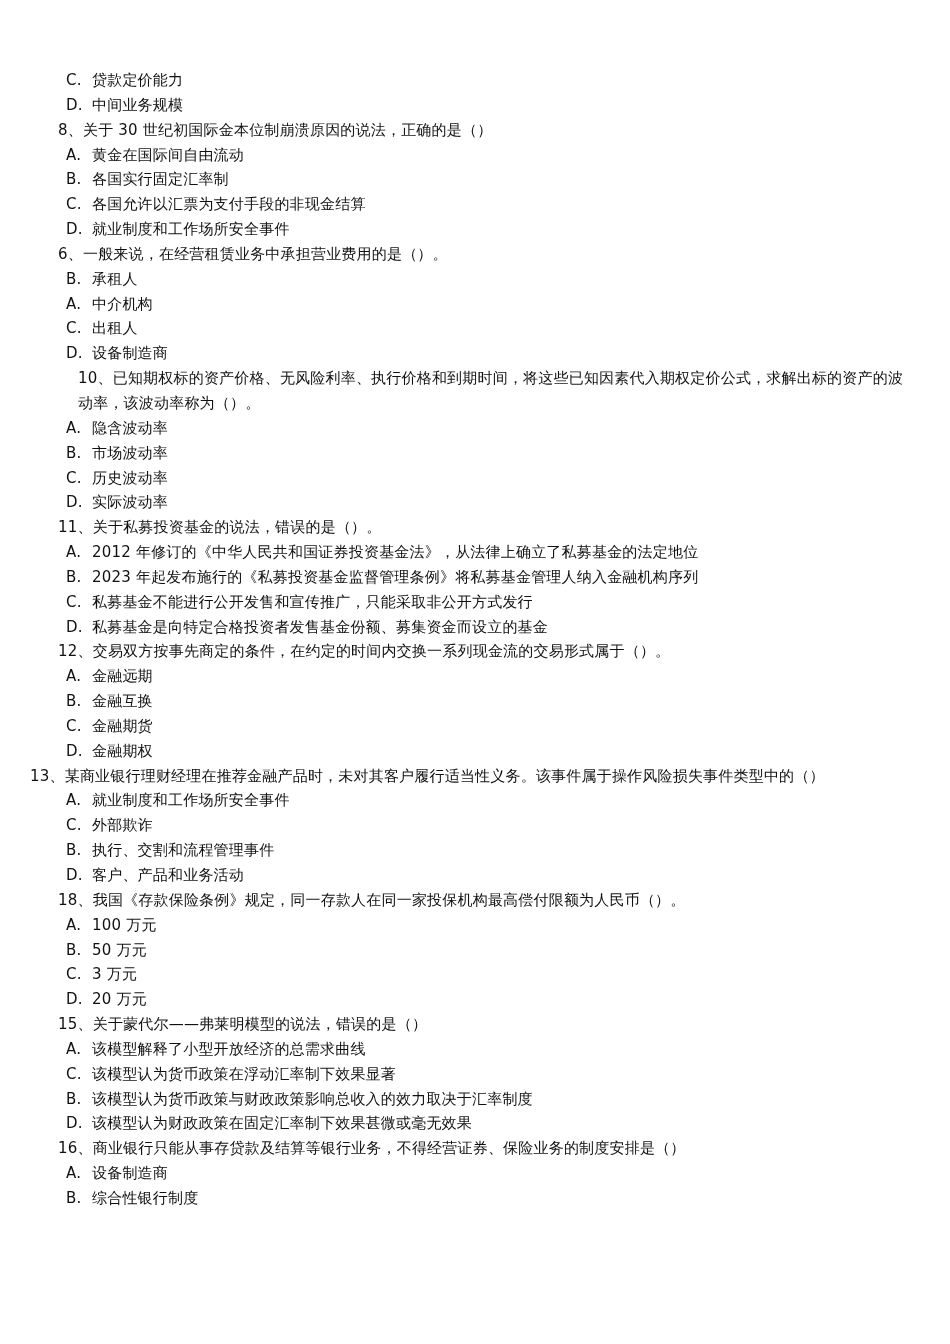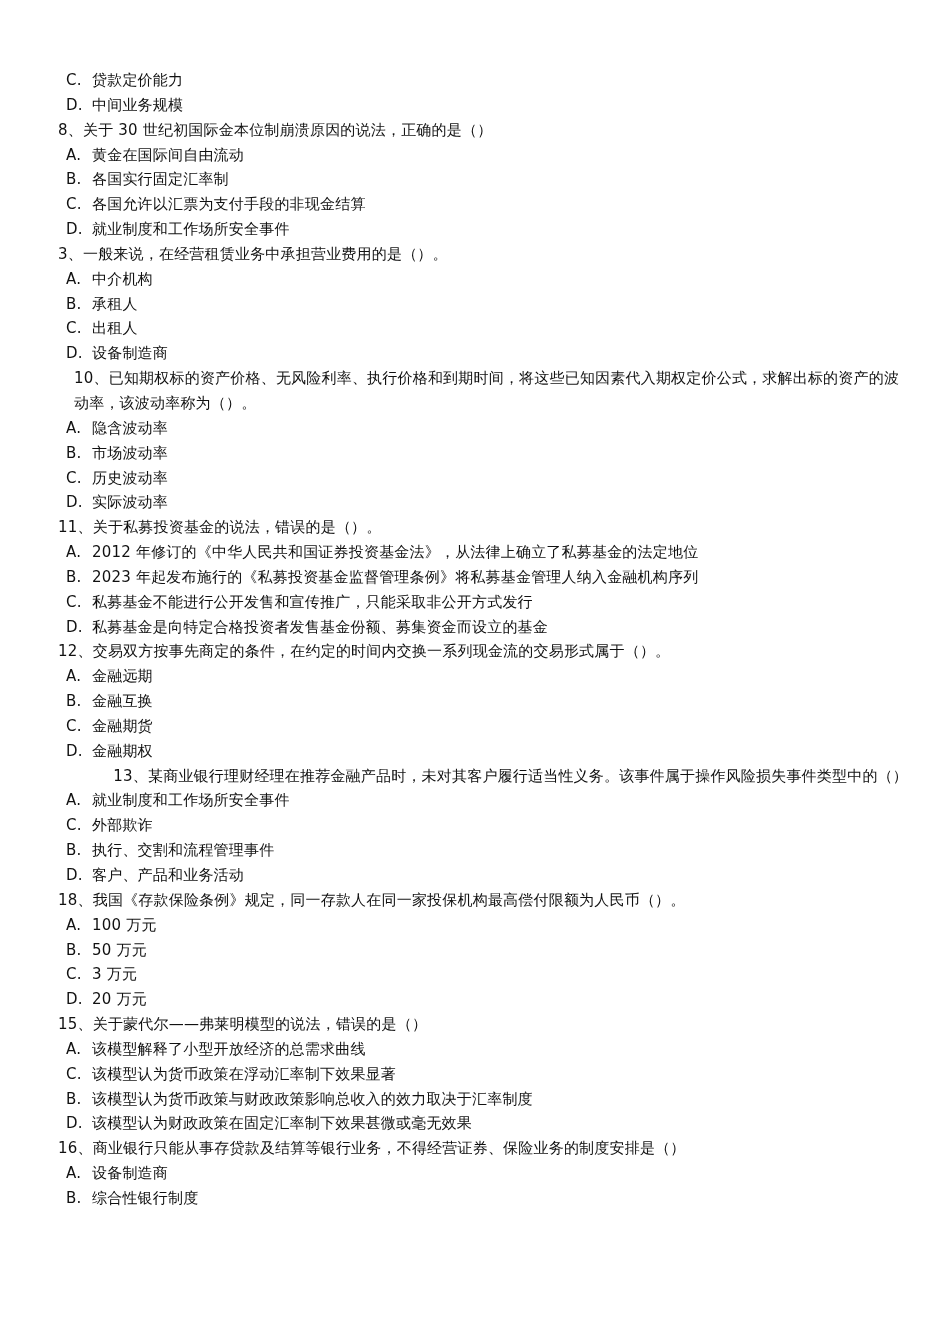--- a/index.html
+++ b/index.html
@@ -30,45 +30,45 @@
 
   <div class="line opt"><span class="lbl">C.</span><span>贷款定价能力</span></div>
   <div class="line opt"><span class="lbl">D.</span><span>中间业务规模</span></div>
 
   <div class="line q">8、关于 30 世纪初国际金本位制崩溃原因的说法，正确的是（）</div>
   <div class="line opt"><span class="lbl">A.</span><span>黄金在国际间自由流动</span></div>
   <div class="line opt"><span class="lbl">B.</span><span>各国实行固定汇率制</span></div>
   <div class="line opt"><span class="lbl">C.</span><span>各国允许以汇票为支付手段的非现金结算</span></div>
   <div class="line opt"><span class="lbl">D.</span><span>就业制度和工作场所安全事件</span></div>
 
-  <div class="line q">3、一般来说，在经营租赁业务中承担营业费用的是（）。</div>
+  <div class="line q">6、一般来说，在经营租赁业务中承担营业费用的是（）。</div>
+  <div class="line opt"><span class="lbl">B.</span><span>承租人</span></div>
   <div class="line opt"><span class="lbl">A.</span><span>中介机构</span></div>
-  <div class="line opt"><span class="lbl">B.</span><span>承租人</span></div>
   <div class="line opt"><span class="lbl">C.</span><span>出租人</span></div>
   <div class="line opt"><span class="lbl">D.</span><span>设备制造商</span></div>
 
-  <div class="line q wrap" style="padding-left:38px;width:835px;margin-left:36px;">10、已知期权标的资产价格、无风险利率、执行价格和到期时间，将这些已知因素代入期权定价公式，求解出标的资产的波动率，该波动率称为（）。</div>
+  <div class="line q wrap" style="padding-left:78px;width:835px;">10、已知期权标的资产价格、无风险利率、执行价格和到期时间，将这些已知因素代入期权定价公式，求解出标的资产的波动率，该波动率称为（）。</div>
   <div class="line opt"><span class="lbl">A.</span><span>隐含波动率</span></div>
   <div class="line opt"><span class="lbl">B.</span><span>市场波动率</span></div>
   <div class="line opt"><span class="lbl">C.</span><span>历史波动率</span></div>
   <div class="line opt"><span class="lbl">D.</span><span>实际波动率</span></div>
 
   <div class="line q">11、关于私募投资基金的说法，错误的是（）。</div>
   <div class="line opt"><span class="lbl">A.</span><span>2012 年修订的《中华人民共和国证券投资基金法》，从法律上确立了私募基金的法定地位</span></div>
   <div class="line opt"><span class="lbl">B.</span><span>2023 年起发布施行的《私募投资基金监督管理条例》将私募基金管理人纳入金融机构序列</span></div>
   <div class="line opt"><span class="lbl">C.</span><span>私募基金不能进行公开发售和宣传推广，只能采取非公开方式发行</span></div>
   <div class="line opt"><span class="lbl">D.</span><span>私募基金是向特定合格投资者发售基金份额、募集资金而设立的基金</span></div>
 
   <div class="line q">12、交易双方按事先商定的条件，在约定的时间内交换一系列现金流的交易形式属于（）。</div>
   <div class="line opt"><span class="lbl">A.</span><span>金融远期</span></div>
   <div class="line opt"><span class="lbl">B.</span><span>金融互换</span></div>
   <div class="line opt"><span class="lbl">C.</span><span>金融期货</span></div>
   <div class="line opt"><span class="lbl">D.</span><span>金融期权</span></div>
 
-  <div class="line q wrap" style="padding-left:68px;width:840px;text-align:right;">13、某商业银行理财经理在推荐金融产品时，未对其客户履行适当性义务。该事件属于操作风险损失事件类型中的（）</div>
+  <div class="line q wrap" style="padding-left:30px;width:840px;">13、某商业银行理财经理在推荐金融产品时，未对其客户履行适当性义务。该事件属于操作风险损失事件类型中的（）</div>
   <div class="line opt"><span class="lbl">A.</span><span>就业制度和工作场所安全事件</span></div>
   <div class="line opt"><span class="lbl">C.</span><span>外部欺诈</span></div>
   <div class="line opt"><span class="lbl">B.</span><span>执行、交割和流程管理事件</span></div>
   <div class="line opt"><span class="lbl">D.</span><span>客户、产品和业务活动</span></div>
 
   <div class="line q">18、我国《存款保险条例》规定，同一存款人在同一家投保机构最高偿付限额为人民币（）。</div>
   <div class="line opt"><span class="lbl">A.</span><span>100 万元</span></div>
   <div class="line opt"><span class="lbl">B.</span><span>50 万元</span></div>
   <div class="line opt"><span class="lbl">C.</span><span>3 万元</span></div>
   <div class="line opt"><span class="lbl">D.</span><span>20 万元</span></div>

